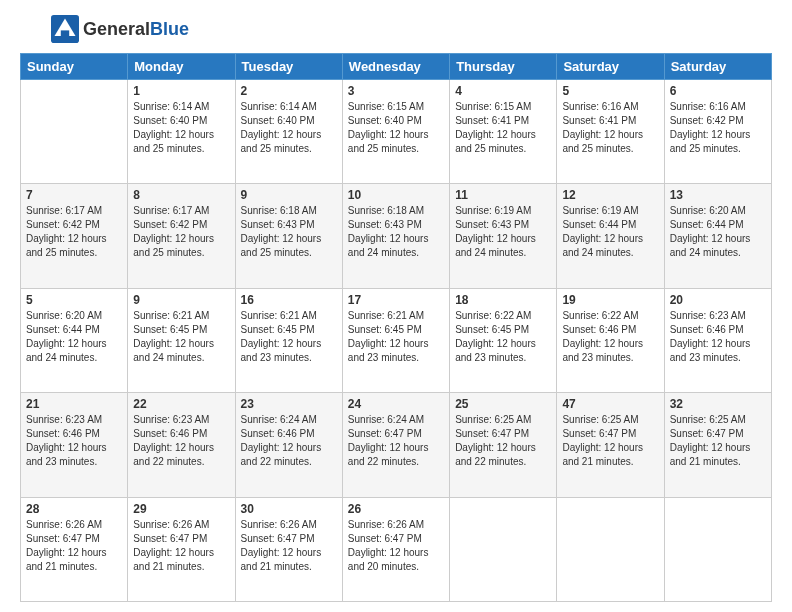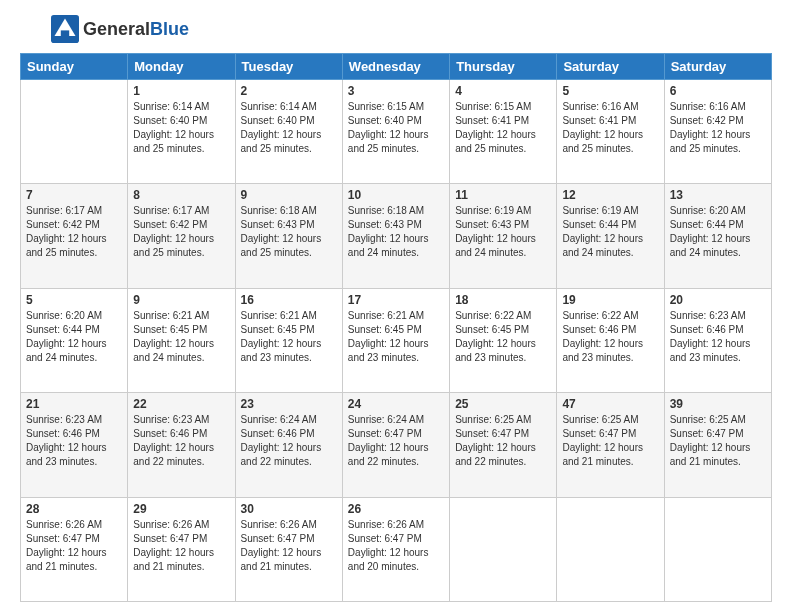--- a/index.html
+++ b/index.html
@@ -320,21 +320,21 @@
 and 22 minutes.</div>
           </td>
           <td>
             <span class="day-number">47</span>
             <div class="day-info" style="white-space: pre-line;">Sunrise: 6:25 AM
 Sunset: 6:47 PM
 Daylight: 12 hours
 and 21 minutes.</div>
           </td>
           <td>
-            <span class="day-number">39</span>
+            <span class="day-number">32</span>
             <div class="day-info" style="white-space: pre-line;">Sunrise: 6:25 AM
 Sunset: 6:47 PM
 Daylight: 12 hours
 and 21 minutes.</div>
           </td>
         </tr>
         <tr>
           <td>
             <span class="day-number">28</span>
             <div class="day-info" style="white-space: pre-line;">Sunrise: 6:26 AM

